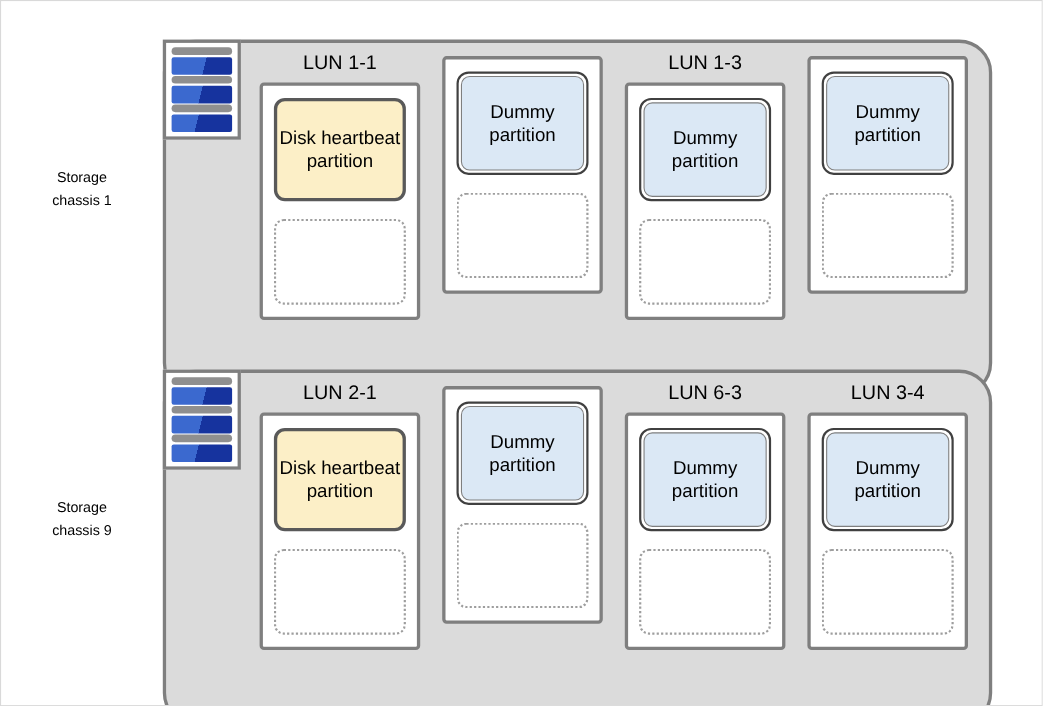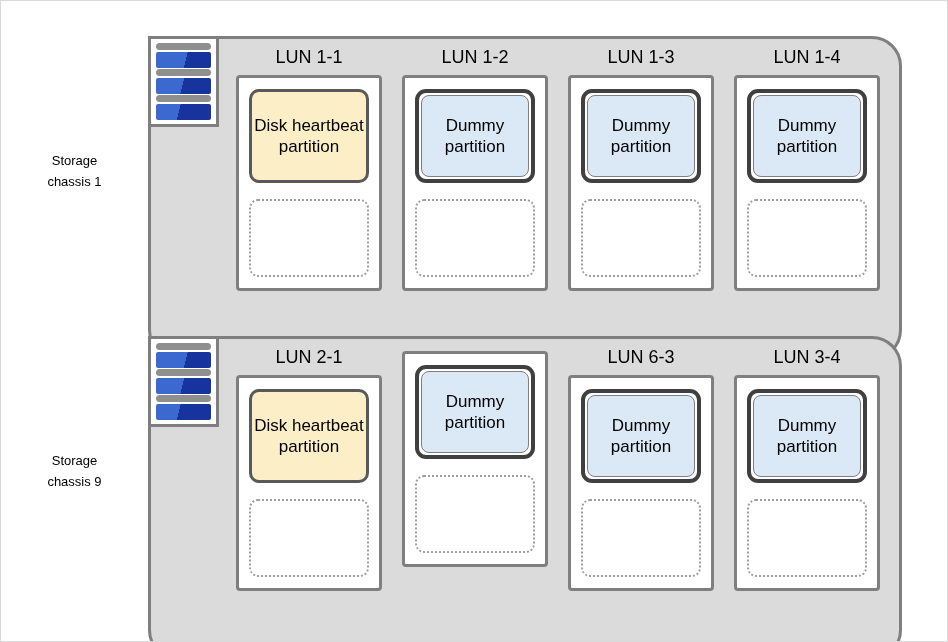--- a/index.html
+++ b/index.html
@@ -26,21 +26,21 @@
 
   .lun{position:absolute;top:6px;width:146px;}
   .lun.p0{left:85px;} .lun.p1{left:251px;} .lun.p2{left:417px;} .lun.p3{left:583px;}
   .lun-title{height:24px;line-height:24px;text-align:center;font-size:18px;white-space:pre;}
   .lun-box{margin-top:6px;height:216px;background:#fff;border:3px solid #7f7f7f;
            border-radius:4px;box-sizing:border-box;padding:11px 10px 0;}
 
   .partition{height:94px;box-sizing:border-box;display:flex;align-items:center;
              justify-content:center;text-align:center;font-size:17px;line-height:21px;}
   .partition.heartbeat{background:#fcefc7;border:3px solid #595959;border-radius:10px;}
-  .dummy-outer{height:94px;box-sizing:border-box;border:4px solid #404040;border-radius:11px;
+  .dummy-outer{height:94px;box-sizing:border-box;border:2px solid #404040;border-radius:11px;
                padding:2px;background:#fff;}
   .dummy-inner{width:100%;height:100%;box-sizing:border-box;background:#dbe8f5;
                border:1px solid #7f7f7f;border-radius:8px;display:flex;align-items:center;
                justify-content:center;text-align:center;font-size:17px;line-height:21px;}
   .slot{margin-top:16px;height:78px;box-sizing:border-box;background:#fff;
         border:2px dotted #9e9e9e;border-radius:9px;}
 </style>
 </head>
 <body>
 
@@ -63,21 +63,20 @@
       <div class="lun-title">LUN 1-1</div>
       <div class="lun-box">
         <div class="partition heartbeat">
           <span>Disk heartbeat partition</span>
         </div>
         <div class="slot"></div>
       </div>
     </div>
 
     <div class="lun p1">
-      <div class="lun-title">LUN 1-2</div>
       <div class="lun-box">
         <div class="dummy-outer">
           <div class="dummy-inner">
             <span>Dummy partition</span>
           </div>
         </div>
         <div class="slot"></div>
       </div>
     </div>
 
@@ -87,21 +86,20 @@
         <div class="dummy-outer">
           <div class="dummy-inner">
             <span>Dummy partition</span>
           </div>
         </div>
         <div class="slot"></div>
       </div>
     </div>
 
     <div class="lun p3">
-      <div class="lun-title">LUN 1-4</div>
       <div class="lun-box">
         <div class="dummy-outer">
           <div class="dummy-inner">
             <span>Dummy partition</span>
           </div>
         </div>
         <div class="slot"></div>
       </div>
     </div>
   </div>

